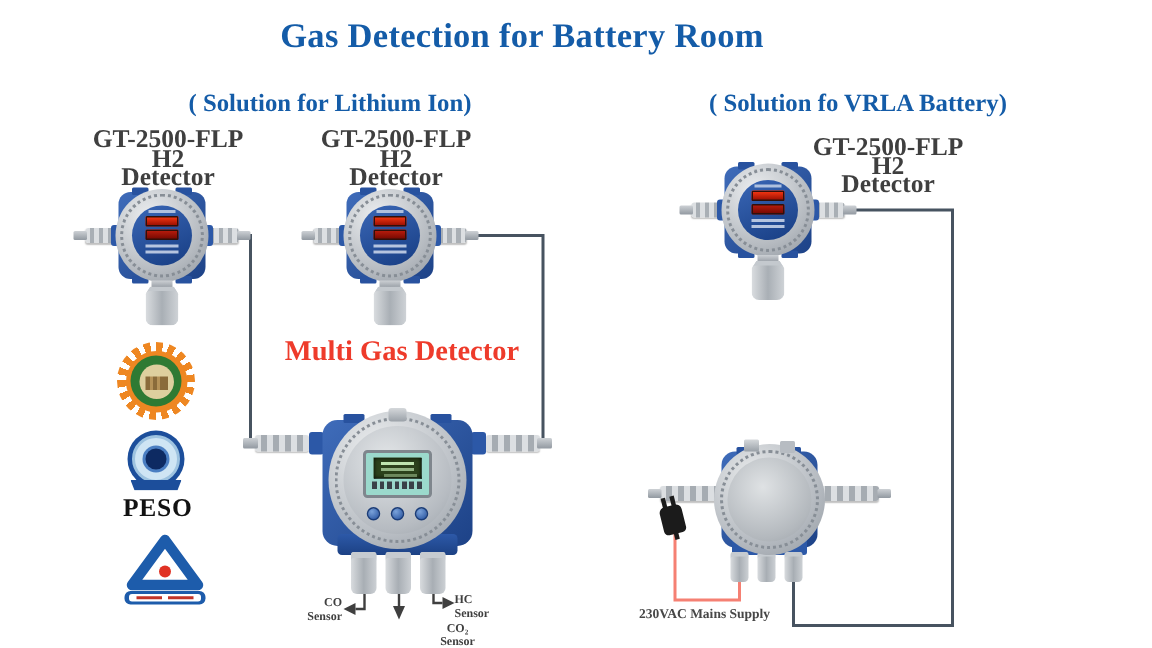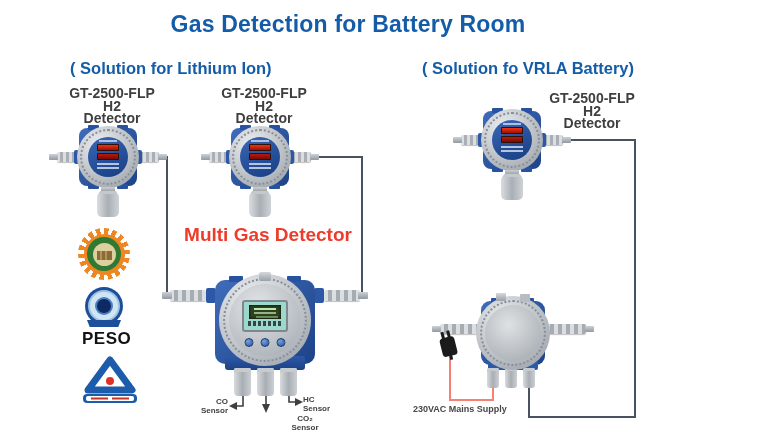--- a/index.html
+++ b/index.html
@@ -1,39 +1,39 @@
 <!DOCTYPE html>
 <html style="--heading-blue: #145ca8; --accent-red: #ee3b2b; --label-dark: #3f3f3f; --wire-dark: #475360; --wire-red: #f58073; --device-blue: #2c58a7; --led-red: #ff3b14; --lcd-teal: #9bd9cc;"><head>
 <meta charset="utf-8">
 <style>
   html,body{margin:0;padding:0;background:#fff;}
   .stage{position:relative;width:696px;height:432px;background:#fff;overflow:hidden;
-         font-family:Liberation Sans, sans-serif;}
+         font-family:Liberation Serif, serif;}
   .overlay{position:absolute;left:0;top:0;z-index:0;}
   .wd{fill:none;stroke:var(--wire-dark);stroke-width:2;}
   .wr{fill:none;stroke:var(--wire-red);stroke-width:2;}
   .wa{fill:none;stroke:var(--label-dark);stroke-width:1.6;}
   .fa{fill:var(--label-dark);stroke:none;}
 
   
   .title{position:absolute;left:0;top:11px;width:100%;text-align:center;font-size:23px;
          font-weight:700;color:var(--heading-blue);letter-spacing:.2px;z-index:3;}
   .subtitle{position:absolute;top:59px;font-size:16.5px;font-weight:700;color:var(--heading-blue);
-            z-index:3;}
+            text-align:center;z-index:3;}
   .sub-li{left:70px;width:300px;}
   .sub-vr{left:422px;width:300px;}
-  .det-lbl{position:absolute;width:110px;text-align:center;font-size:14px;line-height:12.5px;
+  .det-lbl{position:absolute;width:110px;text-align:center;font-size:17px;line-height:12.5px;
            font-weight:700;color:var(--label-dark);z-index:3;}
   .mg-name{position:absolute;left:168px;top:224px;width:200px;text-align:center;font-size:19px;
            font-weight:700;color:var(--accent-red);z-index:3;}
   .mg-model{position:absolute;left:168px;top:246px;width:200px;text-align:center;font-size:12.5px;
             font-weight:700;color:var(--heading-blue);z-index:3;}
   .jb-lbl{position:absolute;left:470px;top:273px;width:90px;text-align:center;font-size:11px;
           font-weight:700;line-height:13px;color:var(--label-dark);z-index:3;}
-  .mains-lbl{position:absolute;left:413px;top:404px;width:110px;font-size:9px;font-weight:700;
+  .mains-lbl{position:absolute;left:426px;top:404px;width:110px;font-size:9px;font-weight:700;
              color:#474747;text-align:left;z-index:3;}
   .sens-lbl{position:absolute;font-size:8px;line-height:8.5px;font-weight:700;color:var(--label-dark);z-index:3;}
   .sl-co{left:194px;top:398px;width:34px;text-align:right;}
   .sl-co2{left:246px;top:415px;width:40px;text-align:center;margin-left:39px;}
   .sl-hc{left:303px;top:396px;width:40px;text-align:left;}
 
   
   .gt2500{position:absolute;width:104px;height:100px;z-index:2;}
   .g25-fit{position:absolute;top:31px;width:28px;height:10px;border-radius:2px;
            background:repeating-linear-gradient(90deg,#dcdfe2 0 3px,#a9afb5 3px 6px);

